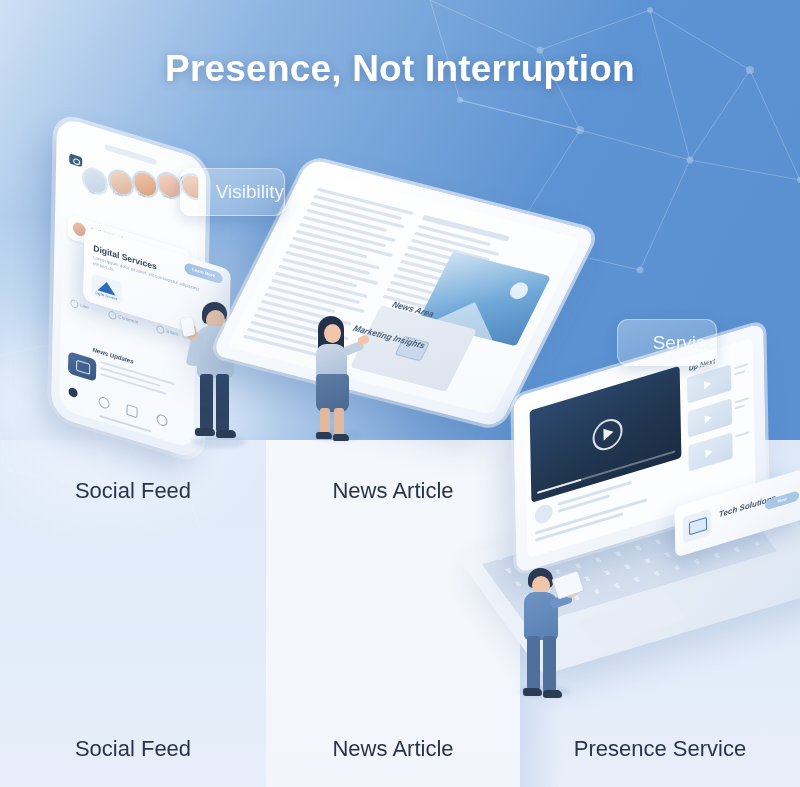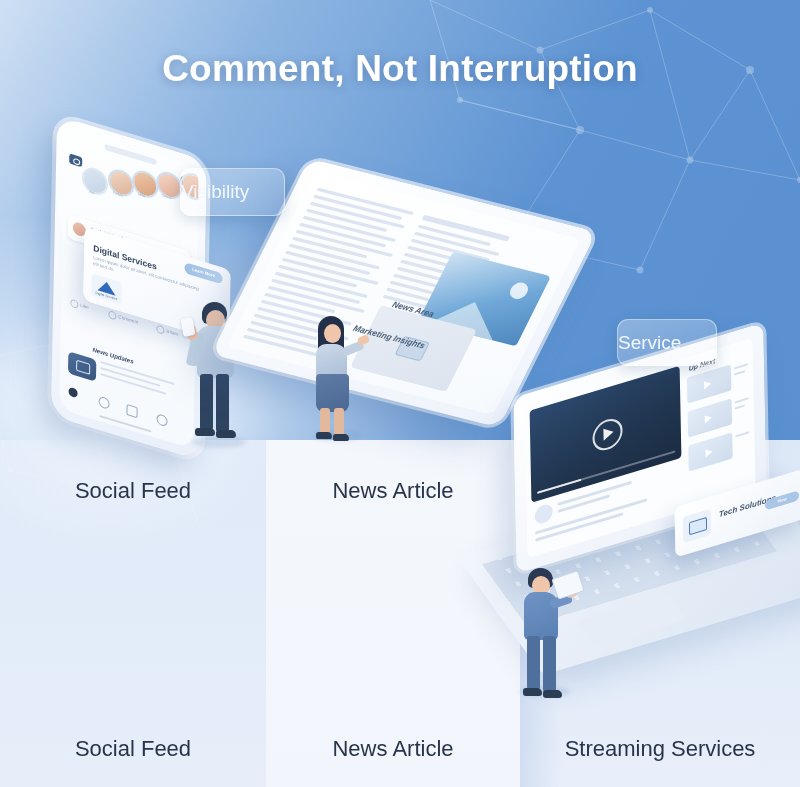--- a/index.html
+++ b/index.html
@@ -41,21 +41,21 @@
 
   
   .title{
     position:absolute;top:48px;left:0;width:800px;text-align:center;
     color:#ffffff;font-size:37px;font-weight:bold;letter-spacing:.2px;
     text-shadow:0 2px 10px rgba(30,60,110,.30);
   }
 
   
   .chip{
-    position:absolute;display:flex;align-items:center;justify-content:flex-start;
+    position:absolute;display:flex;align-items:center;justify-content:flex-end;
     color:#f3f8ff;font-size:19px;border-radius:11px;
     background:linear-gradient(160deg,rgba(255,255,255,.30),rgba(255,255,255,.14));
     border:1px solid rgba(255,255,255,.45);
     box-shadow:0 4px 14px rgba(40,75,130,.18);
   }
   .chip.visibility{left:180px;top:168px;width:103px;height:46px;}
   .chip.context{left:617px;top:319px;width:98px;height:45px;}
 
   
   .dev{position:absolute;}
@@ -251,21 +251,21 @@
       <path d="M20 30 L110 10 L200 70 L150 160 L50 140 Z M110 10 L150 160 M20 30 L150 160 M200 70 L240 200"></path>
     </g>
     <g fill="rgba(255,255,255,.6)">
       <circle cx="110" cy="10" r="3"></circle>
         <circle cx="200" cy="70" r="3"></circle>
         <circle cx="150" cy="160" r="3"></circle>
         <circle cx="50" cy="140" r="2.5"></circle>
     </g>
   </svg>
 
-  <div class="title">Comment, Not Interruption</div>
+  <div class="title">Presence, Not Interruption</div>
 
   <div class="dev phone-wrap">
     <div class="phone-body">
       <div class="phone-screen">
         <div class="notch"></div>
 
         <div class="cam"></div>
         <div class="msg"></div>
 
         <div class="stories">
@@ -462,15 +462,15 @@
   </div>
   <div class="chip context">
     <span>Service</span>
   </div>
 
   <div class="lab mid l1">Social Feed</div>
   <div class="lab mid l2">News Article</div>
 
   <div class="lab bot l1">Social Feed</div>
   <div class="lab bot l2">News Article</div>
-  <div class="lab bot l3">Streaming Services</div>
+  <div class="lab bot l3">Presence Service</div>
 
 </div>
 
 </body></html>

